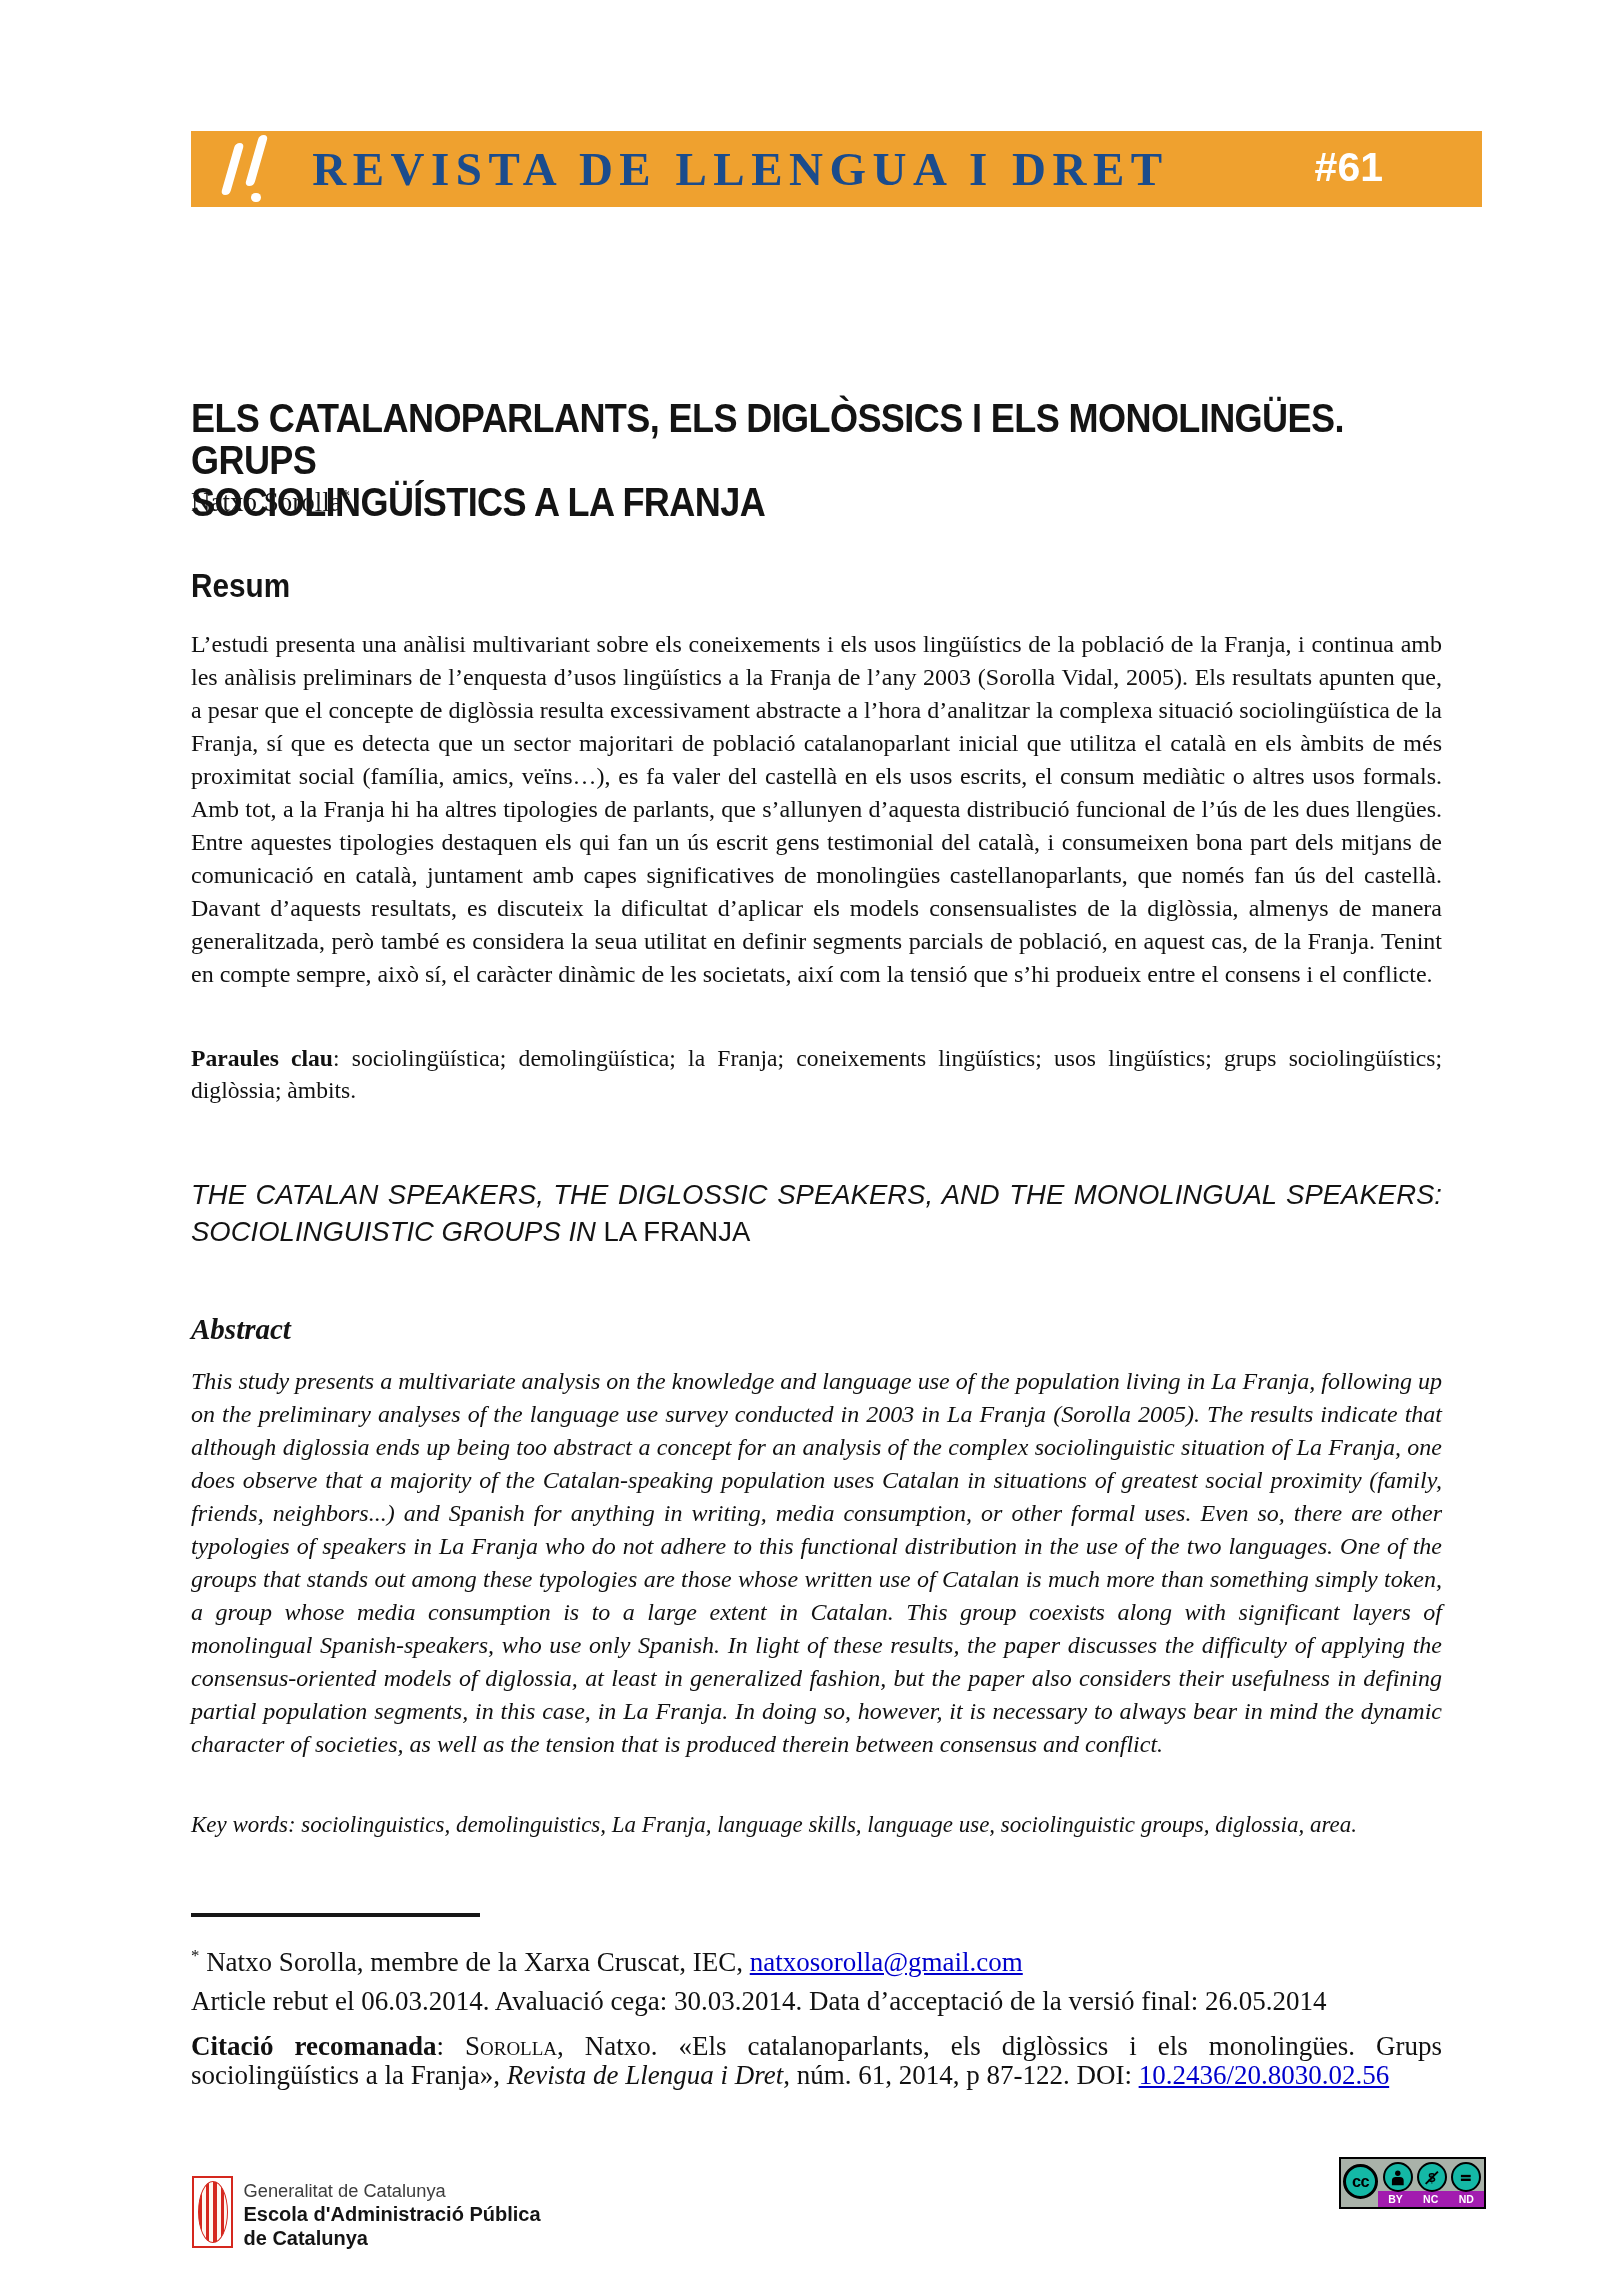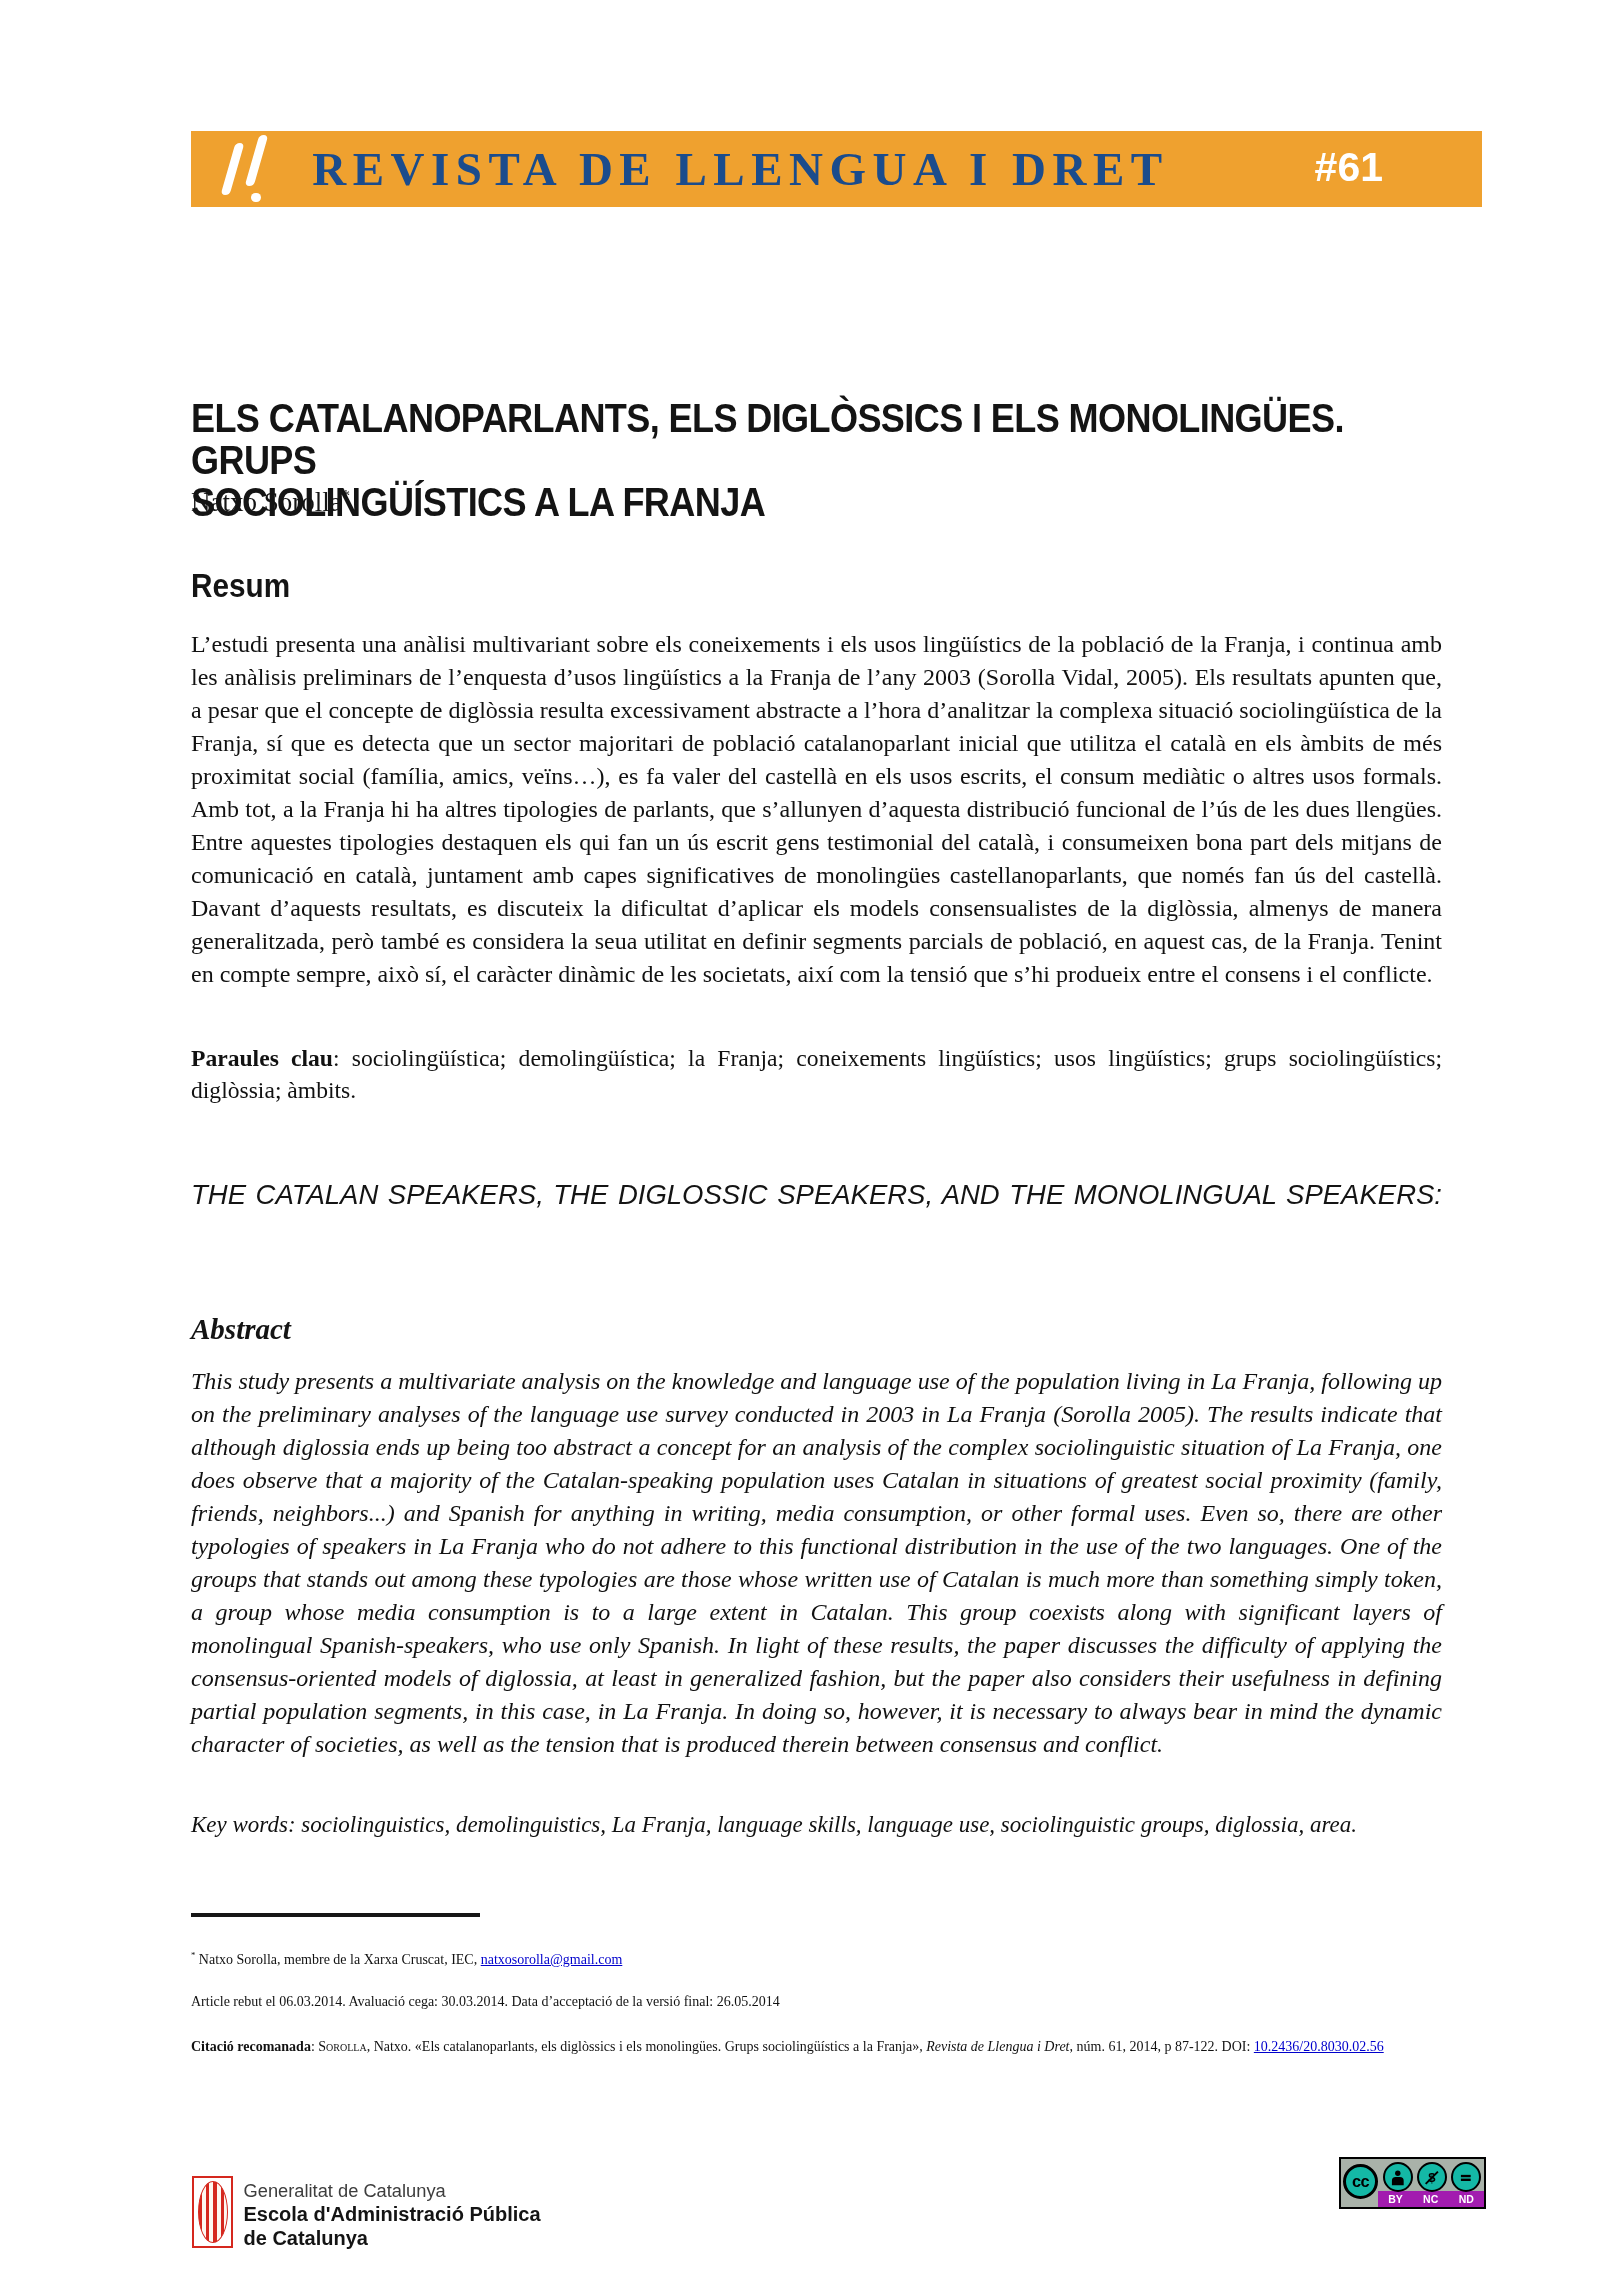--- a/index.html
+++ b/index.html
@@ -65,21 +65,21 @@
   .abstract-text {
     position:absolute; left:191px; top:1365px; width:1251px;
     font-size:24px; line-height:33px; font-style:italic; text-align:justify;
   }
   .keywords {
     position:absolute; left:191px; top:1810px; width:1251px;
     font-size:23px; line-height:30px; font-style:italic;
   }
   
   .fn-divider { position:absolute; left:191px; top:1913px; width:289px; height:3.9px; background:#161616; }
-  .fn { position:absolute; left:191px; width:1251px; font-size:14px; line-height:29px; text-align:justify; }
+  .fn { position:absolute; left:191px; width:1251px; font-size:27px; line-height:29px; text-align:justify; }
   .fn.fn1 { top:1941px; }
   .fn.fn2 { top:1987px; }
   .fn.fn3 { top:2032px; }
   .fn a { color:#0000CC; text-decoration:underline; }
   .fn .cit-label { font-weight:700; }
   .fn .smallcaps { font-variant:small-caps; }
   .fn .journal { font-style:italic; }
   
   .gencat { position:absolute; left:192px; top:2160px; display:flex; gap:10.5px; align-items:flex-start;margin-top:16px; }
   .senyera {
@@ -132,20 +132,21 @@
     <span>SOCIOLINGÜÍSTICS A LA FRANJA</span>
   </h1>
   <div class="author"><span>Natxo Sorolla</span><sup>*</sup></div>
 
   <h2 class="resum-h">Resum</h2>
   <p class="resum-text">L’estudi presenta una anàlisi multivariant sobre els coneixements i els usos lingüístics de la població de la Franja, i continua amb les anàlisis preliminars de l’enquesta d’usos lingüístics a la Franja de l’any 2003 (Sorolla Vidal, 2005). Els resultats apunten que, a pesar que el concepte de diglòssia resulta excessivament abstracte a l’hora d’analitzar la complexa situació sociolingüística de la Franja, sí que es detecta que un sector majoritari de població catalanoparlant inicial que utilitza el català en els àmbits de més proximitat social (família, amics, veïns…), es fa valer del castellà en els usos escrits, el consum mediàtic o altres usos formals. Amb tot, a la Franja hi ha altres tipologies de parlants, que s’allunyen d’aquesta distribució funcional de l’ús de les dues llengües. Entre aquestes tipologies destaquen els qui fan un ús escrit gens testimonial del català, i consumeixen bona part dels mitjans de comunicació en català, juntament amb capes significatives de monolingües castellanoparlants, que només fan ús del castellà. Davant d’aquests resultats, es discuteix la dificultat d’aplicar els models consensualistes de la diglòssia, almenys de manera generalitzada, però també es considera la seua utilitat en definir segments parcials de població, en aquest cas, de la Franja. Tenint en compte sempre, això sí, el caràcter dinàmic de les societats, així com la tensió que s’hi produeix entre el consens i el conflicte.</p>
   <p class="paraules"><b>Paraules clau</b><span>: sociolingüística; demolingüística; la Franja; coneixements lingüístics; usos lingüístics; grups sociolingüístics; diglòssia; àmbits.</span></p>
 
   <div class="en-title">
     <div class="l1">THE CATALAN SPEAKERS, THE DIGLOSSIC SPEAKERS, AND THE MONOLINGUAL SPEAKERS:</div>
+    <div class="l2"><span>SOCIOLINGUISTIC GROUPS IN </span><span class="upright">LA FRANJA</span></div>
   </div>
 
   <h2 class="abstract-h">Abstract</h2>
   <p class="abstract-text">This study presents a multivariate analysis on the knowledge and language use of the population living in La Franja, following up on the preliminary analyses of the language use survey conducted in 2003 in La Franja (Sorolla 2005). The results indicate that although diglossia ends up being too abstract a concept for an analysis of the complex sociolinguistic situation of La Franja, one does observe that a majority of the Catalan-speaking population uses Catalan in situations of greatest social proximity (family, friends, neighbors...) and Spanish for anything in writing, media consumption, or other formal uses.  Even so, there are other typologies of speakers in La Franja who do not adhere to this functional distribution in the use of the two languages.  One of the groups that stands out among these typologies are those whose written use of Catalan is much more than something simply token, a group whose media consumption is to a large extent in Catalan.  This group coexists along with significant layers of monolingual Spanish-speakers, who use only Spanish.  In light of these results, the paper discusses the difficulty of applying the consensus-oriented models of diglossia, at least in generalized fashion, but the paper also considers their usefulness in defining partial population segments, in this case, in La Franja.  In doing so, however, it is necessary to always bear in mind the dynamic character of societies, as well as the tension that is produced therein between consensus and conflict.</p>
   <p class="keywords">Key words: sociolinguistics, demolinguistics, La Franja, language skills, language use, sociolinguistic groups, diglossia, area.</p>
 
   <div class="fn-divider"></div>
   <p class="fn fn1"><sup>*</sup><span> Natxo Sorolla, membre de la Xarxa Cruscat, IEC, </span><a href="#">natxosorolla@gmail.com</a></p>
   <p class="fn fn2">Article rebut el 06.03.2014. Avaluació cega: 30.03.2014. Data d’acceptació de la versió final: 26.05.2014</p>
   <p class="fn fn3"><span class="cit-label">Citació recomanada</span><span>: </span><span class="smallcaps">Sorolla</span><span>, Natxo. «Els catalanoparlants, els diglòssics i els monolingües. Grups sociolingüístics a la Franja», </span><span class="journal">Revista de Llengua i Dret</span><span>, núm. 61, 2014, p 87-122. DOI: </span><a href="#">10.2436/20.8030.02.56</a></p>

